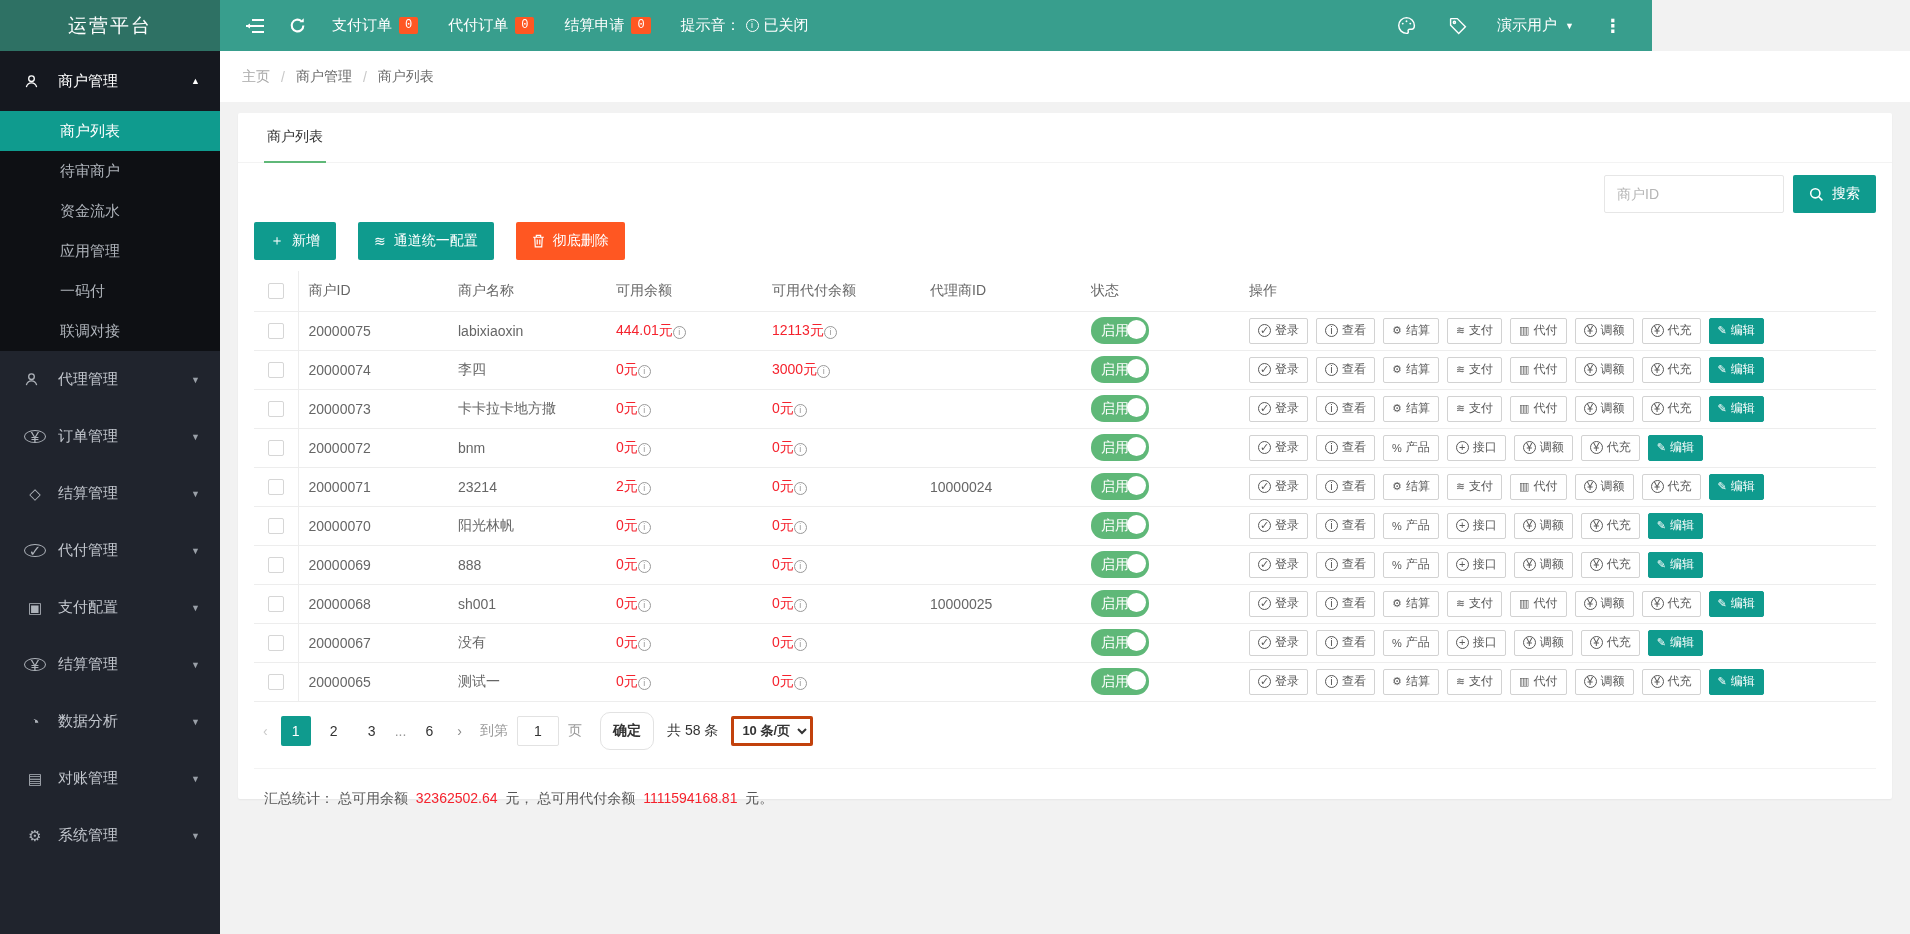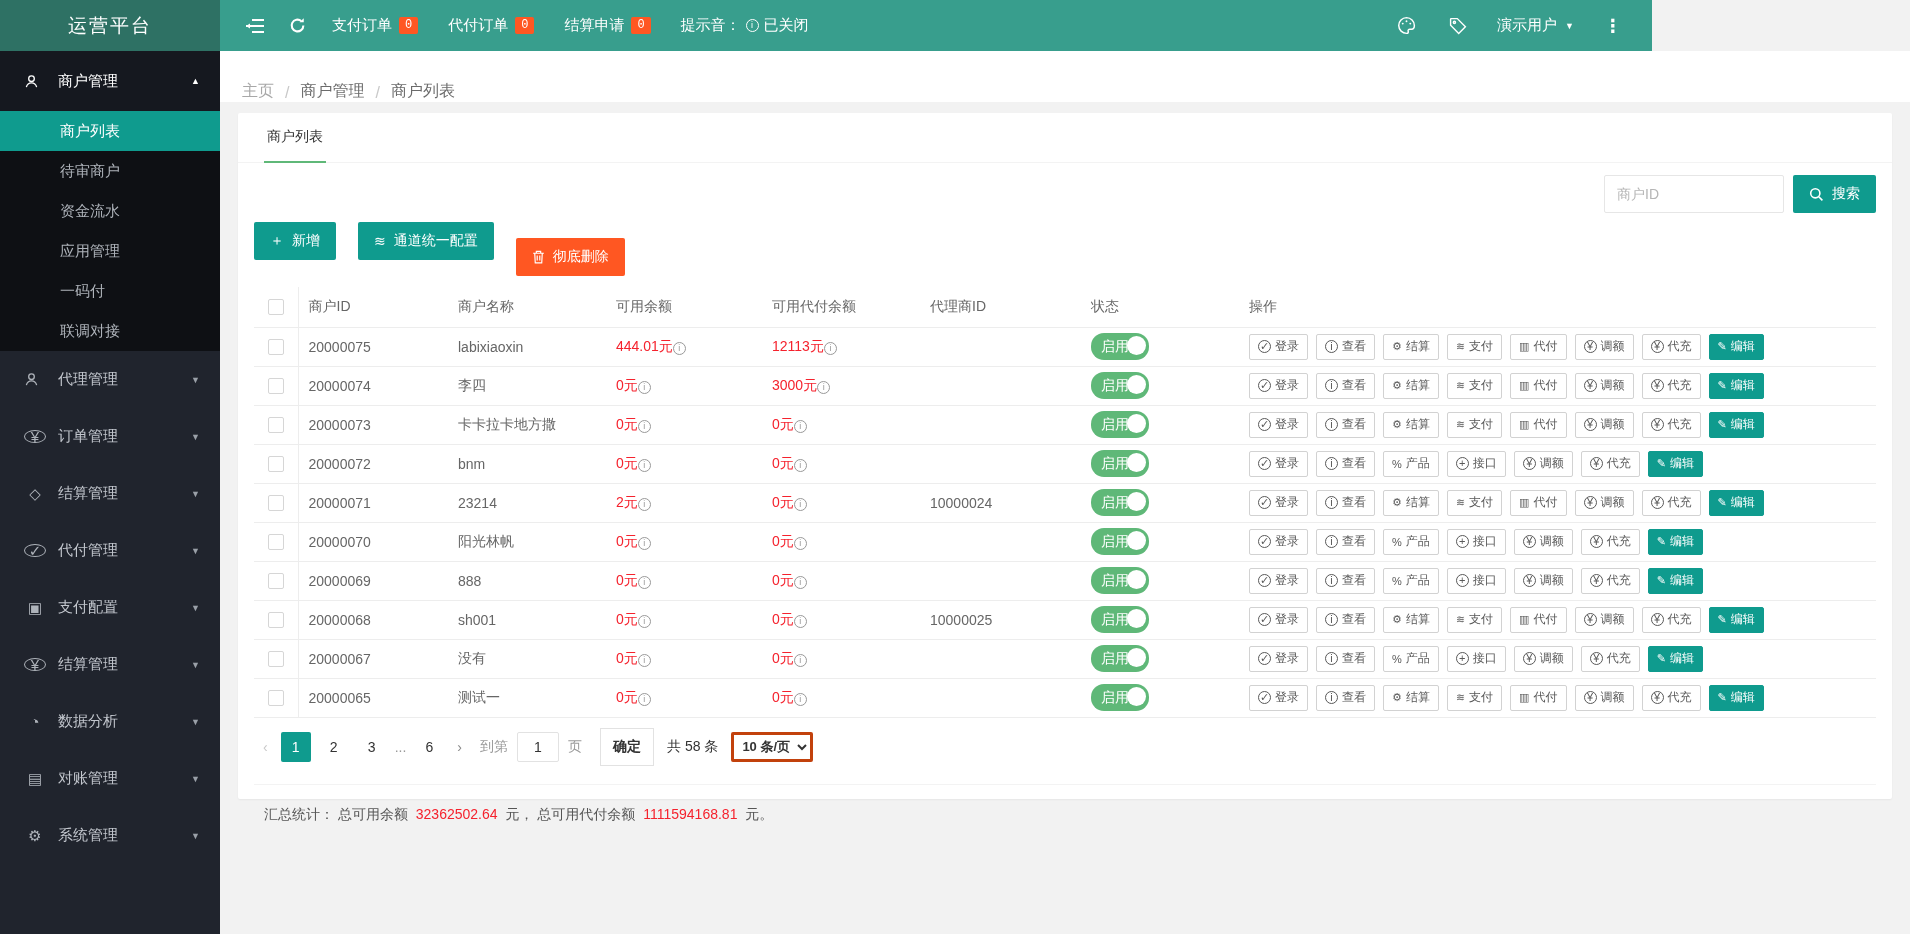--- a/index.html
+++ b/index.html
@@ -35,22 +35,22 @@
   .group.expanded { background:#15181f; }
   .group.expanded .group-header { color:#fff; height:60px; }
   .group.expanded .group-header .ic, .group.expanded .gcaret { color:#fff; }
   .submenu { background:#0e1014; }
   .sub-item { height:40px; line-height:40px; padding-left:60px; font-size:15px;
     color:#aeb3ba; cursor:pointer; }
   .sub-item.active { background:#0f9b8e; color:#fff; }
 
   
   .breadcrumb { position:absolute; top:51px; left:220px; right:0; height:51px;
-    background:#fff; display:flex; align-items:flex-end; padding-left:22px;
-    font-size:16px; }
+    background:#fff; display:flex; align-items:center; padding-left:22px;
+    font-size:14px; }
   .crumb { color:#6b6b6b; }
   .crumb.first { color:#a8a8a8; }
   .crumb-sep { color:#c8c8c8; margin:0 11px; }
 
   
   .card { position:absolute; left:238px; top:113px; width:1654px; height:686px;
     background:#fff; border-radius:2px; box-shadow:0 1px 2px rgba(0,0,0,.05); }
   .tabbar { height:50px; border-bottom:1px solid #f3f3f3; padding-left:26px;
     display:flex; align-items:stretch; }
   .tab { display:flex; align-items:center; font-size:14px; color:#333;
@@ -60,21 +60,21 @@
   .search-row { display:flex; justify-content:flex-end; align-items:center;
     margin-top:12px; gap:9px; }
   .search-input { width:180px; height:38px; border:1px solid #e6e6e6; border-radius:2px;
     padding:0 12px; font-size:14px; color:#333; outline:none;
     font-family:"Liberation Sans","DejaVu Sans",sans-serif; }
   .search-input::placeholder { color:#b5b5b5; }
   .btn { height:38px; border:none; border-radius:2px; color:#fff; font-size:14px;
     padding:0 16px; display:inline-flex; align-items:center; gap:8px; cursor:pointer;
     font-family:"Liberation Sans","DejaVu Sans",sans-serif; }
   .btn.teal { background:#0f9b8e; }
-  .btn.orange { background:#ff5722;margin-top:16px; }
+  .btn.orange { background:#ff5722; }
 
   .toolbar { margin-top:9px; display:flex; gap:22px; }
 
   
   table { margin-top:11px; width:100%; border-collapse:collapse; font-size:14px; color:#666; }
   th { height:40px; text-align:left; font-weight:normal; color:#666;
     border-bottom:1px solid #ededed; padding:0 10px; }
   td { height:39px; border-bottom:1px solid #ededed; padding:0 10px; }
   .col-check { width:44px; border-right:1px solid #ededed; text-align:center; padding:0; }
   .checkbox { display:inline-block; width:16px; height:16px; border:1px solid #d6d6d6;
@@ -104,21 +104,21 @@
   .pg-arrow { color:#c9c9c9; padding:0 9px; font-size:14px; cursor:pointer; }
   .pg-arrow.right { color:#8a8a8a; }
   .pg-num { min-width:30px; height:30px; display:inline-flex; align-items:center;
     justify-content:center; margin:0 4px; cursor:pointer; border-radius:2px; }
   .pg-num.active { background:#0f9b8e; color:#fff; }
   .pg-ellipsis { color:#999; margin:0 4px; }
   .pg-label { color:#9a9a9a; margin:0 9px; }
   .pg-input { width:42px; height:30px; border:1px solid #e2e2e2; border-radius:2px;
     text-align:center; font-size:14px; color:#333; outline:none; }
   .pg-confirm { height:38px; padding:0 12px; background:#fff; border:1px solid #e2e2e2;
-    border-radius:0; font-size:14px; font-weight:bold; color:#333; cursor:pointer; margin-left:9px;
+    border-radius:10px; font-size:14px; font-weight:bold; color:#333; cursor:pointer; margin-left:9px;
     font-family:"Liberation Sans","DejaVu Sans",sans-serif; }
   .pg-total { margin-left:13px; color:#333; }
   .pg-select { margin-left:13px; height:30px; border:3px solid #c2410c; border-radius:2px;
     font-size:13px; font-weight:bold; color:#333; padding:0 4px; outline:none; background:#fff;
     font-family:"Liberation Sans","DejaVu Sans",sans-serif; }
 
   
   .summary-wrap { border-top:1px solid #f3f3f3; margin-top:18px; padding:21px 10px; font-size:14px; color:#555; }
   .summary-wrap .red { margin:0 4px; }
 

